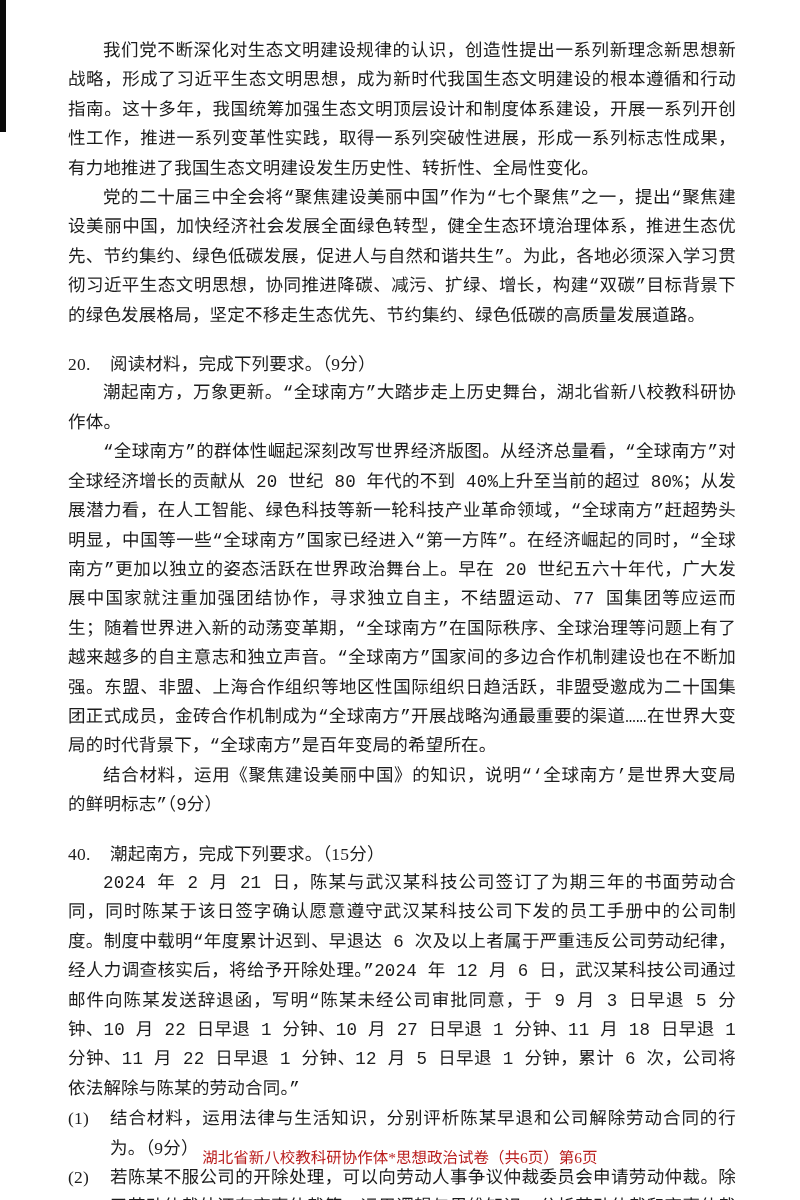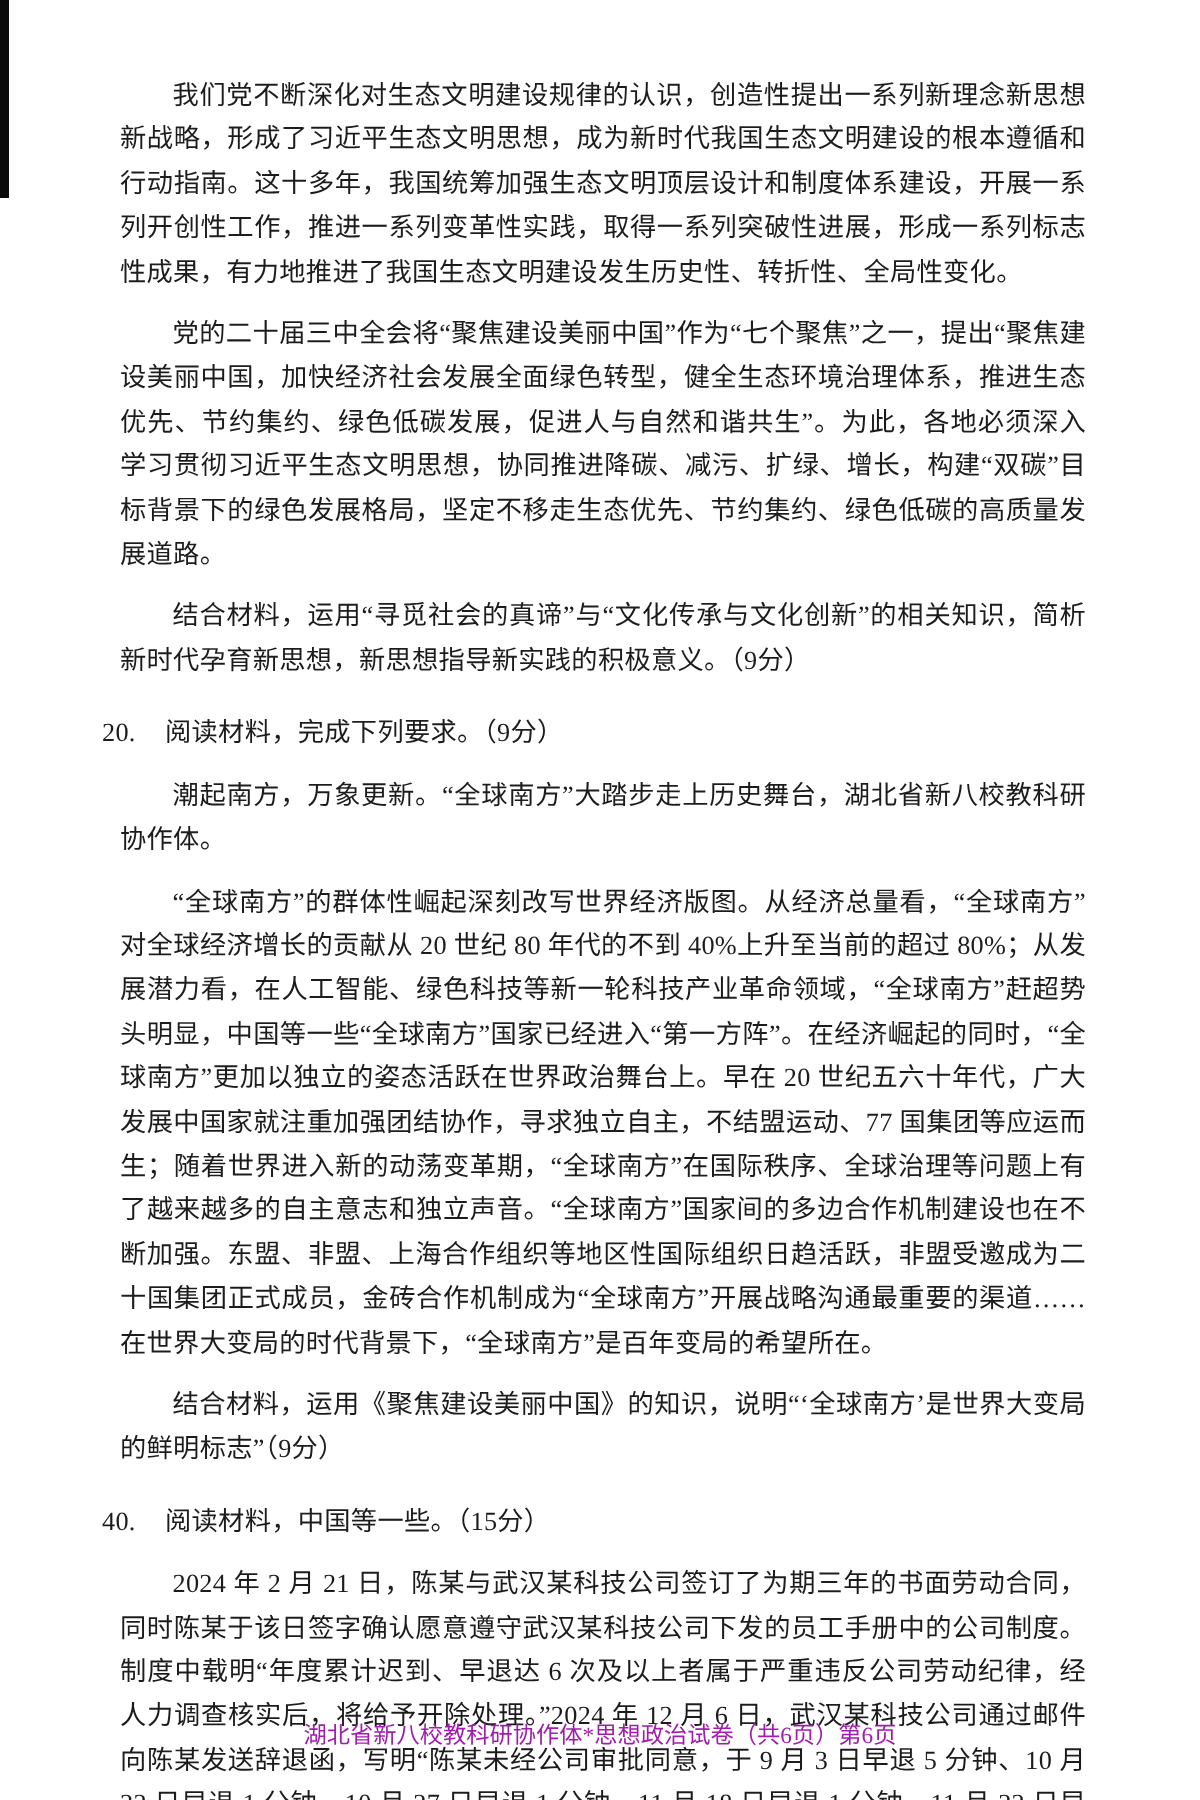--- a/index.html
+++ b/index.html
@@ -28,24 +28,25 @@
     left: 0;
     top: 0;
     width: 800px;
     height: 1200px;
     box-sizing: border-box;
     padding: 37px 64px 0 68px;
     font-size: 17.5px;
     line-height: 29.4px;
   }
   .para {
-    margin: 12px;
+    margin: 0;
     text-indent: 2em;
     text-align: justify;
     letter-spacing: 0.2px;
+    font-family: Liberation Mono, monospace;
   }
   .q-block {
     margin: 0;
   }
   .q-gap {
     margin-top: 19px;
   }
   .hang {
     position: relative;
     padding-left: 42px;
@@ -60,50 +61,49 @@
     white-space: nowrap;
   }
   .footer {
     position: absolute;
     left: 0;
     top: 1146px;
     width: 800px;
     text-align: center;
     font-size: 15.5px;
     line-height: 24px;
-    color: #a21caf;
+    color: #b91c1c;
   }
 </style>
 </head>
 <body>
 
 <div class="scan-strip"></div>
 
 <div class="page">
 
   <section class="q-block">
     <p class="para">我们党不断深化对生态文明建设规律的认识，创造性提出一系列新理念新思想新战略，形成了习近平生态文明思想，成为新时代我国生态文明建设的根本遵循和行动指南。这十多年，我国统筹加强生态文明顶层设计和制度体系建设，开展一系列开创性工作，推进一系列变革性实践，取得一系列突破性进展，形成一系列标志性成果，有力地推进了我国生态文明建设发生历史性、转折性、全局性变化。</p>
     <p class="para">党的二十届三中全会将“聚焦建设美丽中国”作为“七个聚焦”之一，提出“聚焦建设美丽中国，加快经济社会发展全面绿色转型，健全生态环境治理体系，推进生态优先、节约集约、绿色低碳发展，促进人与自然和谐共生”。为此，各地必须深入学习贯彻习近平生态文明思想，协同推进降碳、减污、扩绿、增长，构建“双碳”目标背景下的绿色发展格局，坚定不移走生态优先、节约集约、绿色低碳的高质量发展道路。</p>
-    <p class="para">结合材料，运用“寻觅社会的真谛”与“文化传承与文化创新”的相关知识，简析新时代孕育新思想，新思想指导新实践的积极意义。（9分）</p>
   </section>
 
   <section class="q-block q-gap">
     <div class="hang">
       <span class="q-num">20.</span>
       <span>阅读材料，完成下列要求。（9分）</span>
     </div>
     <p class="para">潮起南方，万象更新。“全球南方”大踏步走上历史舞台，湖北省新八校教科研协作体。</p>
     <p class="para">“全球南方”的群体性崛起深刻改写世界经济版图。从经济总量看，“全球南方”对全球经济增长的贡献从 20 世纪 80 年代的不到 40%上升至当前的超过 80%；从发展潜力看，在人工智能、绿色科技等新一轮科技产业革命领域，“全球南方”赶超势头明显，中国等一些“全球南方”国家已经进入“第一方阵”。在经济崛起的同时，“全球南方”更加以独立的姿态活跃在世界政治舞台上。早在 20 世纪五六十年代，广大发展中国家就注重加强团结协作，寻求独立自主，不结盟运动、77 国集团等应运而生；随着世界进入新的动荡变革期，“全球南方”在国际秩序、全球治理等问题上有了越来越多的自主意志和独立声音。“全球南方”国家间的多边合作机制建设也在不断加强。东盟、非盟、上海合作组织等地区性国际组织日趋活跃，非盟受邀成为二十国集团正式成员，金砖合作机制成为“全球南方”开展战略沟通最重要的渠道……在世界大变局的时代背景下，“全球南方”是百年变局的希望所在。</p>
     <p class="para">结合材料，运用《聚焦建设美丽中国》的知识，说明“‘全球南方’是世界大变局的鲜明标志”（9分）</p>
   </section>
 
   <section class="q-block q-gap">
     <div class="hang">
       <span class="q-num">40.</span>
-      <span>阅读材料，中国等一些。（15分）</span>
+      <span>潮起南方，完成下列要求。（15分）</span>
     </div>
     <p class="para">2024 年 2 月 21 日，陈某与武汉某科技公司签订了为期三年的书面劳动合同，同时陈某于该日签字确认愿意遵守武汉某科技公司下发的员工手册中的公司制度。制度中载明“年度累计迟到、早退达 6 次及以上者属于严重违反公司劳动纪律，经人力调查核实后，将给予开除处理。”2024 年 12 月 6 日，武汉某科技公司通过邮件向陈某发送辞退函，写明“陈某未经公司审批同意，于 9 月 3 日早退 5 分钟、10 月 22 日早退 1 分钟、10 月 27 日早退 1 分钟、11 月 18 日早退 1 分钟、11 月 22 日早退 1 分钟、12 月 5 日早退 1 分钟，累计 6 次，公司将依法解除与陈某的劳动合同。”</p>
     <div class="hang">
       <span class="q-num">(1)</span>
       <span>结合材料，运用法律与生活知识，分别评析陈某早退和公司解除劳动合同的行为。（9分）</span>
     </div>
     <div class="hang">
       <span class="q-num">(2)</span>
       <span>若陈某不服公司的开除处理，可以向劳动人事争议仲裁委员会申请劳动仲裁。除了劳动仲裁外还有商事仲裁等，运用逻辑与思维知识，分析劳动仲裁和商事仲裁两个概念外延的关系。（6分）</span>
     </div>

